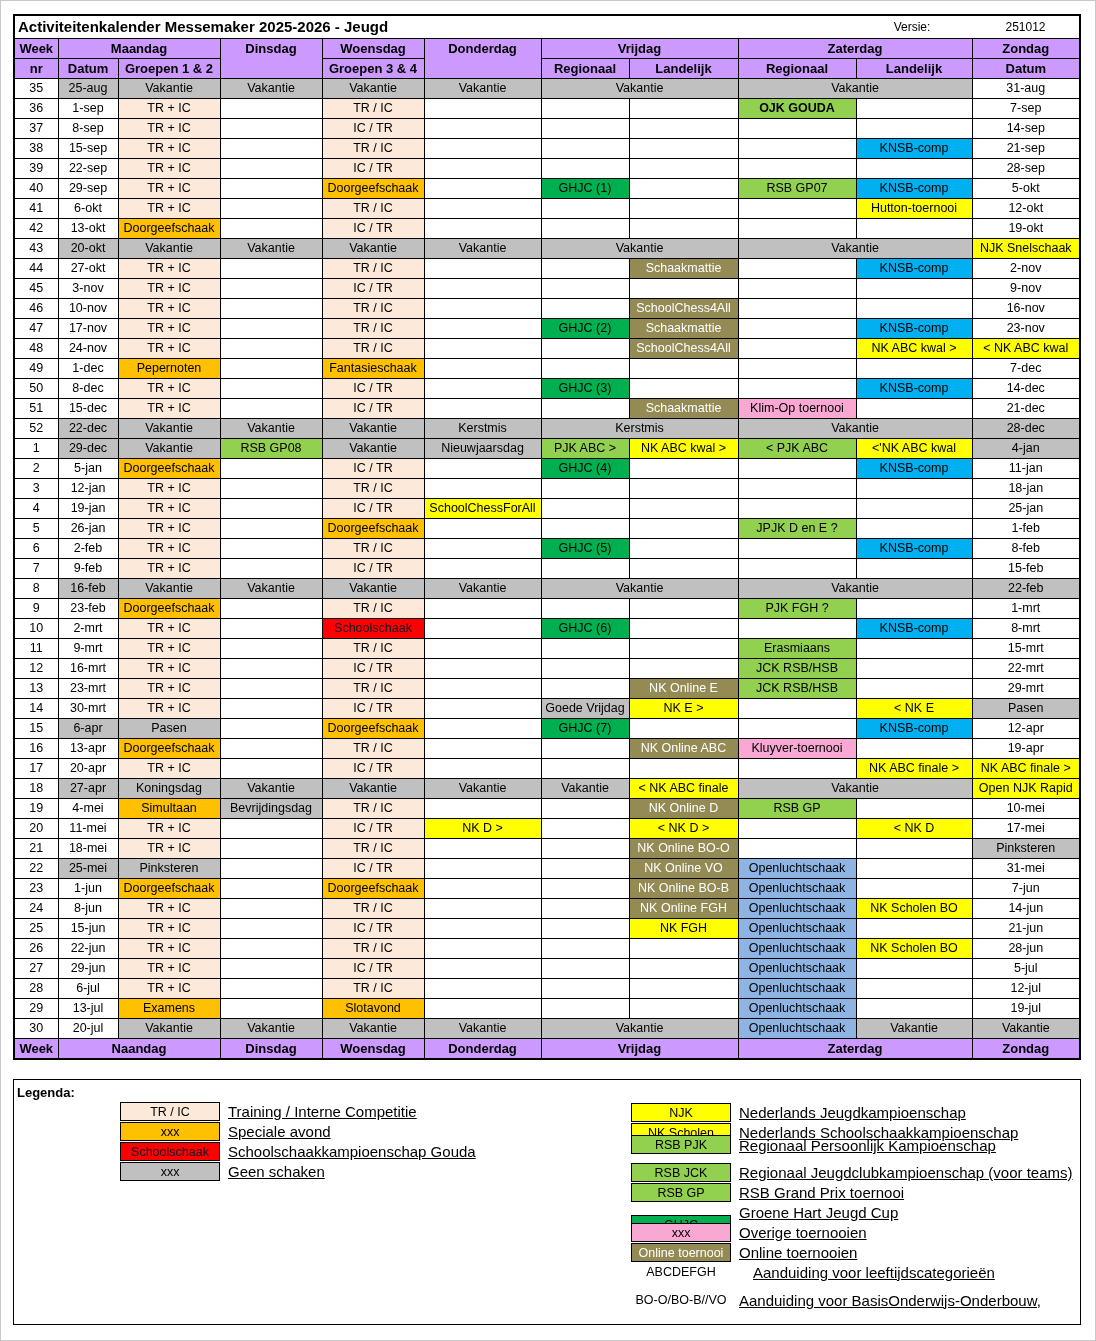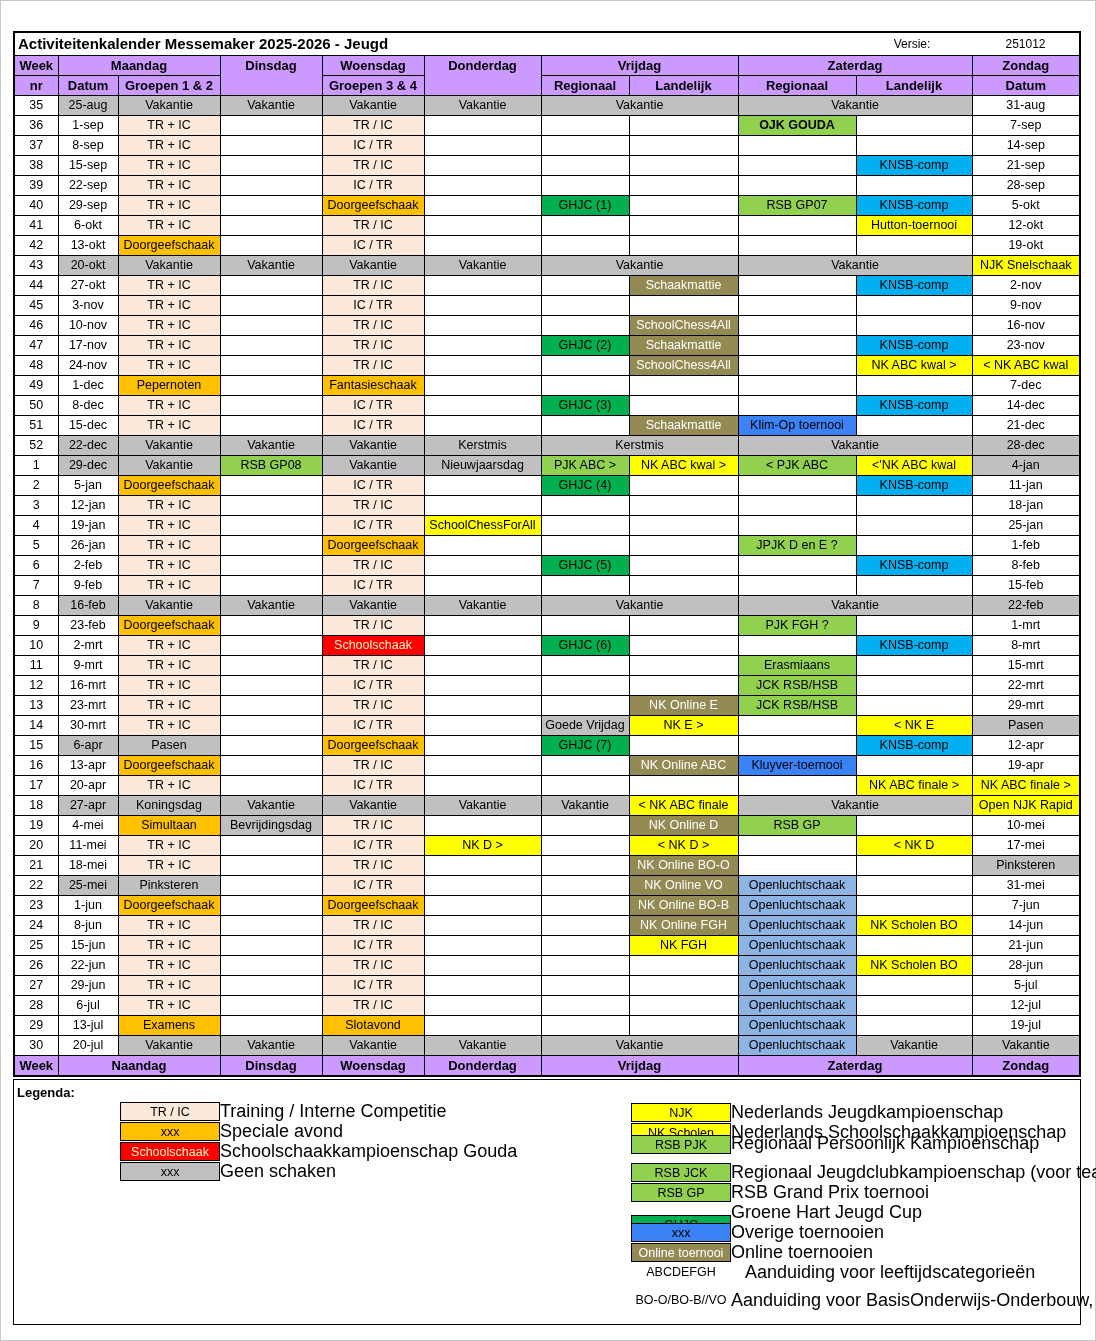--- a/index.html
+++ b/index.html
@@ -1,44 +1,44 @@
 <!DOCTYPE html>
 <html><head>
 <meta charset="utf-8">
 <style>
   html,body{margin:0;padding:0;background:#ffffff;}
   body{width:1096px;height:1341px;position:relative;font-family:"Liberation Sans",sans-serif;color:#000;overflow:hidden;}
   .frame{position:absolute;left:0;top:0;width:1094px;height:1339px;border:1px solid #c8c8c8;}
-  .sheet{position:absolute;left:13px;top:31px;width:1068px;}
+  .sheet{position:absolute;left:13px;top:14px;width:1068px;}
   table.cal{border-collapse:collapse;table-layout:fixed;width:1068px;border:2px solid #000;}
   table.cal td{border:1px solid #000;height:19px;padding:0;text-align:center;font-size:12.5px;white-space:nowrap;overflow:hidden;line-height:19px;}
   table.cal tr.titlerow td{height:22px;line-height:22px;}
   .title{text-align:left !important;font-weight:bold;font-size:15px !important;padding-left:3px !important;border-right:none !important;}
   .vlabel{text-align:center;font-size:12px !important;border-left:none !important;border-right:none !important;padding-right:4px !important;}
   .vval{font-size:12px !important;border-left:none !important;}
   .hd{background:#cc99ff;font-weight:bold;font-size:13px !important;}
   .c-tr{background:#fde9d9;}
   .c-sp{background:#ffc000;}
-  .c-red{background:#ff0000;color:#fef9c3;}
+  .c-red{background:#ff0000;color:#0f172a;}
   .c-gray{background:#c0c0c0;}
   .c-yellow{background:#ffff00;}
   .c-lgreen{background:#92d050;}
   .c-dgreen{background:#00b050;margin-top:24px;}
   .c-blue{background:#00b0f0;}
-  .c-salmon{background:#3b82f6;}
+  .c-salmon{background:#f9a8d4;}
   .c-olive{background:#948a54;color:#ffffff;}
   .c-sky{background:#8db4e2;}
   .c-none{background:#ffffff;}
   .bold{font-weight:bold;}
   .legend{position:absolute;left:13px;top:1079px;width:1066px;height:244px;border:1px solid #000;}
   .leg-title{position:absolute;left:3px;top:5px;font-weight:bold;font-size:13px;}
   .leg-item{position:absolute;height:20px;display:flex;align-items:center;}
   .swatch{width:100px;height:19px;border:1px solid #000;text-align:center;font-size:12.5px;line-height:19px;box-sizing:border-box;}
   .swatch.noborder{border:none;}
-  .leg-desc{font-size:18px;margin-left:0;white-space:nowrap;}
+  .leg-desc{font-size:15px;margin-left:8px;white-space:nowrap;text-decoration:underline;}
 </style>
 </head>
 <body>
 
 <div class="frame"></div>
 
 <div class="sheet">
   <table class="cal">
     <colgroup>
       <col style="width:44px">

